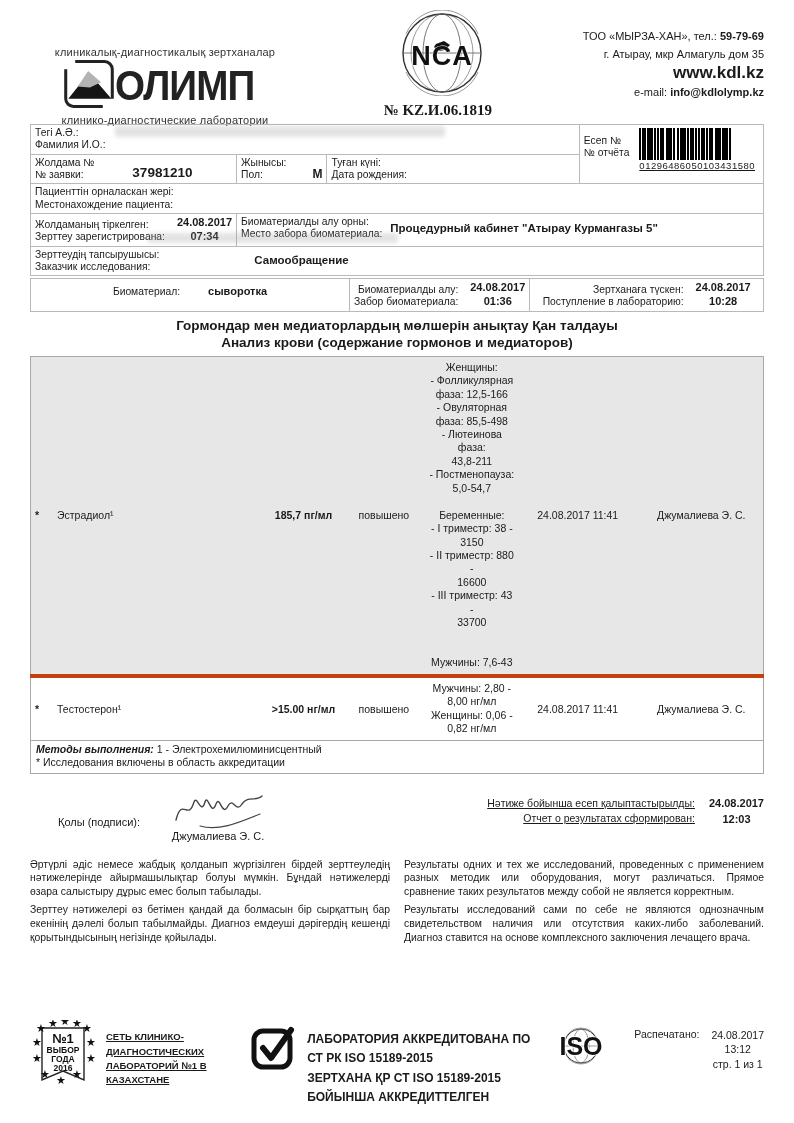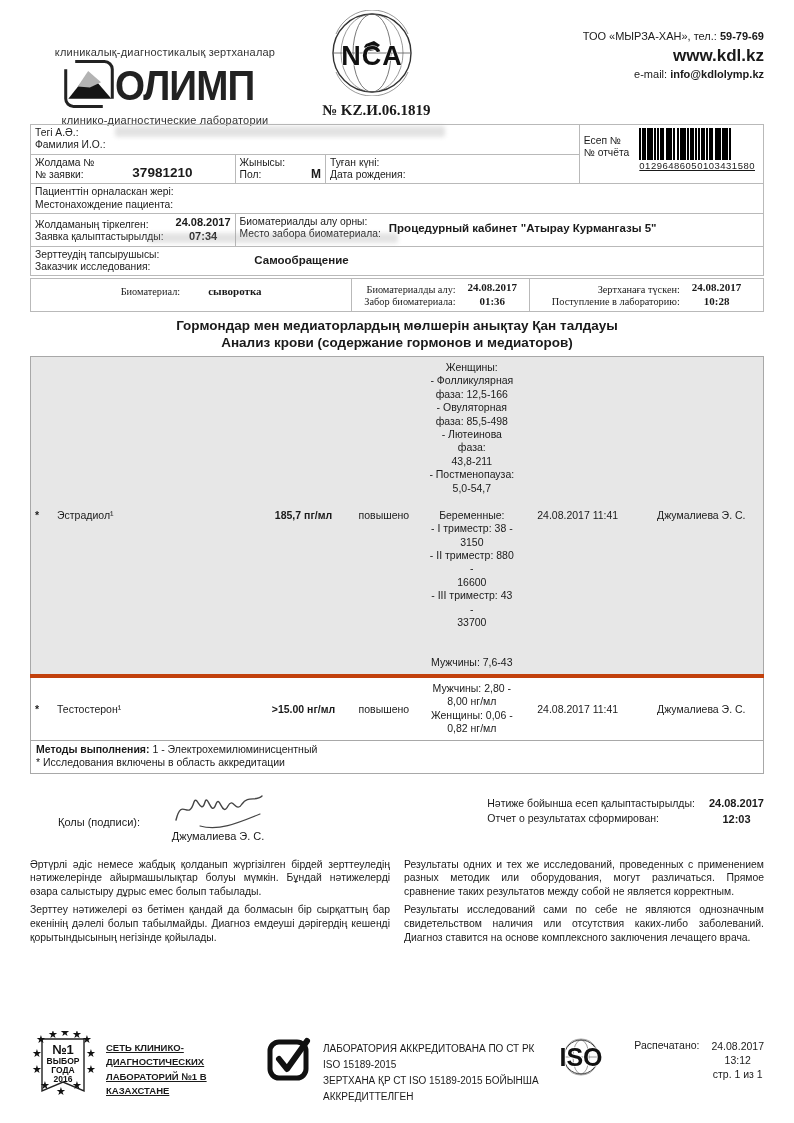--- a/index.html
+++ b/index.html
@@ -7,21 +7,21 @@
   .page { position:relative; width:794px; height:1123px; margin:0 auto; background:#fff;
           padding:6px 30px 12px 30px; display:flex; flex-direction:column; overflow:hidden; }
 
   
   .hdr { display:flex; justify-content:space-between; align-items:flex-start; height:118px; }
   .hdr-left { width:270px; padding-top:40px; text-align:center; }
   .tagline { font-size:11px; color:#333; letter-spacing:.2px; white-space:nowrap; }
   .brandrow { display:flex; align-items:center; justify-content:center; margin:1px 0; }
   .brand { font-size:42px; font-weight:bold; letter-spacing:-1px; color:#222;
            display:inline-block; transform:scaleX(.92); transform-origin:left; line-height:1; }
-  .hdr-center { width:170px; text-align:left; padding-top:4px; }
+  .hdr-center { width:170px; text-align:right; padding-top:4px; }
   .cert { font-family:"Liberation Serif", serif; font-weight:bold; font-size:15px; margin-top:2px; }
   .hdr-right { width:250px; text-align:right; padding-top:22px; font-size:11px; line-height:1.6; }
   .hdr-right b { font-size:11px; }
   .site { font-size:17px; font-weight:bold; line-height:1.2; }
 
   
   table { border-collapse:collapse; width:734px; }
   .ptable td, .btable td { border:1px solid #b9b9b9; font-size:10.3px; line-height:1.2;
                            padding:2px 4px; vertical-align:top; }
   .lbl2 div { white-space:nowrap; }
@@ -31,62 +31,62 @@
   .sexv { font-weight:bold; font-size:12px; margin-left:26px; }
   .rep-cell { vertical-align:top; }
   .repflex { display:flex; gap:6px; }
   .barcode-wrap { text-align:center; flex:1;text-decoration:underline; }
   .barcode-bars { height:32px; margin-top:1px; text-align:left; padding-left:4px; }
   .barcode-bars span { display:inline-block; height:100%; background:#000; }
   .barcode-num { font-size:9.5px; letter-spacing:.5px; }
   .regdate { font-weight:bold; font-size:11px; text-align:center; margin-left:12px; line-height:1.25; }
   .place { font-weight:bold; font-size:11.5px; margin-left:8px; align-self:center; }
   .customer { font-weight:bold; font-size:11.5px; margin-left:95px; align-self:center; }
-  .btable { margin-top:2px;font-family:Liberation Serif, serif; }
+  .btable { margin-top:2px; }
   .bio-l { display:flex; justify-content:center; gap:28px; align-items:center; padding-top:4px; }
 
   
   .rtitle { text-align:center; font-weight:bold; font-size:13.5px; line-height:1.3; margin:5px 0 4px; }
 
   
   .rtable { border:1px solid #a8a8a8; }
   .rtable th { border:1px solid #a8a8a8; font-size:10.5px; font-weight:bold;
                padding:2px 2px; line-height:1.2; background:#fff; }
   .rtable td { font-size:10.5px; padding:2px 3px; vertical-align:middle; text-align:center; }
   .rowgrey td { background:#e7e7e7; }
   .rtable tr + tr td { border-top:4px solid #c2410c; }
   .comp { text-align:left !important; padding-left:4px !important; }
   .flag { display:inline-block; width:22px; font-weight:bold; }
   .res { font-weight:bold; }
   .norm { white-space:pre-line; font-size:10px; line-height:1.28; padding:4px 1px !important; }
 
   
   .methods { border:1px solid #a8a8a8; border-top:none; width:734px; padding:2px 5px 3px;
              font-size:10.5px; line-height:1.3; }
-  .methods .mlabel { font-weight:bold; }
+  .methods .mlabel { font-weight:bold; font-style:italic; }
 
   
   .signrow { display:flex; justify-content:space-between; margin-top:6px; height:62px; }
   .signleft { display:flex; align-items:flex-end; gap:30px; padding-left:28px; }
   .signlbl { font-size:11px; padding-bottom:14px;margin-top:44px; }
   .signblock { text-align:center; }
   .signname { font-size:11px; margin-top:-4px; }
   .signright { display:flex; gap:14px; padding-top:16px; }
-  .genlbls { font-size:10.5px; line-height:1.45; }
+  .genlbls { text-align:right; font-size:10.5px; line-height:1.45;text-decoration:underline; }
   .genval { font-weight:bold; font-size:11px; text-align:center; line-height:1.45; }
 
   
   .disc { display:flex; gap:14px; margin-top:16px; }
   .disc .col { width:50%; font-size:10.4px; line-height:1.3; text-align:justify; }
   .disc p + p { margin-top:5px; }
 
   
   .ftr { margin-top:auto; display:flex; align-items:flex-start; gap:10px; padding-bottom:4px; }
   .ftr-net { font-size:9.5px; font-weight:bold; line-height:1.5; padding-top:12px;text-decoration:underline; }
-  .ftr-acc { font-size:10px; font-weight:normal; line-height:1.6; padding-top:12px; }
+  .ftr-acc { font-size:12px; font-weight:bold; line-height:1.6; padding-top:12px; }
   .ftr-print { display:flex; gap:12px; padding-top:10px; margin-left:14px; }
   .ftr-print .plabel { font-size:10.5px; }
   .ftr-print .pval { font-size:10.5px; text-align:center; line-height:1.35; }
   .badge-svg { margin-top:2px; }
   .check-svg { margin-top:8px; }
   .iso-svg { margin-top:8px; }
 
   .redact { position:absolute; background:#9a9a9a; opacity:.28; filter:blur(2px); border-radius:2px; }
 </style>
 </head>
@@ -122,20 +122,21 @@
           <path d="M14 62 A39 39 0 0 0 86 62" fill="none" stroke="#555" stroke-width=".6"></path>
           <path d="M44 34 l8 -3 6 4 -5 5 -7 1 -4 -4 z" fill="#111"></path>
           <text x="50" y="55" text-anchor="middle" font-family="Liberation Sans, sans-serif" font-size="27" font-weight="bold" fill="#111" stroke="#fff" stroke-width="1" paint-order="stroke" letter-spacing="1">NCA</text>
         </svg>
       </span>
       <div class="cert">№ KZ.И.06.1819</div>
     </div>
 
     <div class="hdr-right">
       <div><span>ТОО «МЫРЗА-ХАН», тел.: </span><b>59-79-69</b></div>
+      <div>г. Атырау, мкр Алмагуль дом 35</div>
       <div class="site">www.kdl.kz</div>
       <div><span>e-mail: </span><b>info@kdlolymp.kz</b></div>
     </div>
   </div>
 
   <table class="ptable">
     <colgroup>
         <col style="width:177px">
         <col style="width:80px">
         <col style="width:291px">
@@ -194,21 +195,21 @@
           <div>Пациенттін орналаскан жері:</div>
           <div>Местонахождение пациента:</div>
         </div>
       </td>
     </tr>
     <tr>
       <td>
         <div class="cellflex">
           <div class="lbl2">
             <div>Жолдаманың тіркелген:</div>
-            <div>Заявка қалыптастырылды:</div>
+            <div>Зерттеу зарегистрирована:</div>
           </div>
           <div class="regdate">
             <div>24.08.2017</div>
             <div>07:34</div>
           </div>
         </div>
       </td>
       <td colspan="3">
         <div class="cellflex">
           <div class="lbl2">

